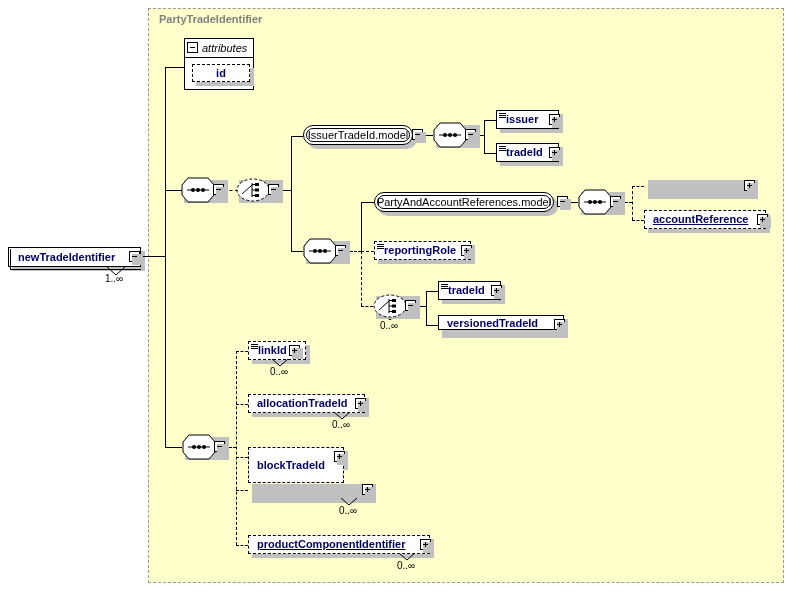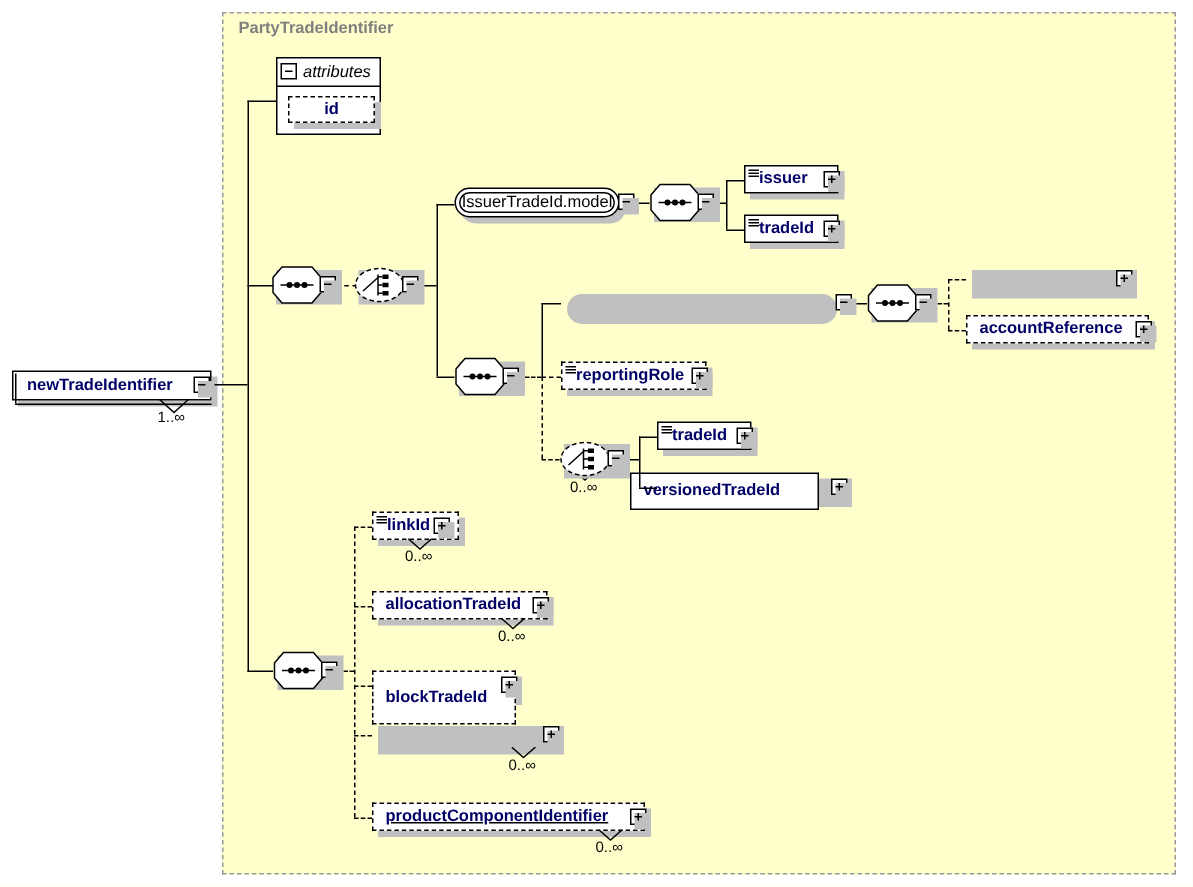--- a/index.html
+++ b/index.html
@@ -297,20 +297,24 @@
   </div>
   <div class="dln h" style="left:346px;top:251px;width:15px;"></div>
 
   <div class="ln v" style="left:361px;top:202px;height:49px;"></div>
   <div class="ln h" style="left:361px;top:202px;width:13px;"></div>
   <div class="dln v" style="left:361px;top:251px;height:55px;"></div>
   <div class="dln h" style="left:361px;top:251px;width:13px;"></div>
   <div class="dln h" style="left:361px;top:306px;width:12px;"></div>
 
   <div class="shadow" style="left:378px;top:196px;width:180px;height:20px;border-radius:11px;"></div>
+  <div class="grpref" style="left:374px;top:192px;width:180px;height:20px;">
+    <span class="inner"></span>
+    <span class="lbl">PartyAndAccountReferences.model</span>
+  </div>
   <div class="btn" style="left:557px;top:196px;">
     <span class="sh"></span>
   </div>
   <div class="ln h" style="left:568px;top:202px;width:10px;"></div>
 
   <div class="comp" style="left:578px;top:189px;">
     <span class="sh"></span>
     <svg width="47" height="26" viewBox="0 0 47 26">
       <polygon points="1,8 7,1 27,1 33,8 33,18 27,25 7,25 1,18" fill="#fff" stroke="#000" stroke-width="1"></polygon>
       <line x1="6" y1="13" x2="28" y2="13" stroke="#000" stroke-width="1"></line>
@@ -327,21 +331,21 @@
   <div class="dln h" style="left:632px;top:186px;width:12px;"></div>
   <div class="dln h" style="left:632px;top:220px;width:12px;"></div>
 
   <div class="shadow" style="left:648px;top:180px;width:110px;height:19px;"></div>
   <div class="btn plus" style="left:744px;top:180px;">
     <span class="sh"></span>
   </div>
 
   <div class="shadow" style="left:648px;top:214px;width:122px;height:19px;"></div>
   <div class="node dashed" style="left:644px;top:210px;width:122px;height:19px;">
-    <span class="lbl" style="padding-left:8px;">accountReference</span>
+    <span class="lbl" style="padding-left:8px;text-decoration:underline;">accountReference</span>
   </div>
   <div class="btn plus" style="left:757px;top:214px;">
     <span class="sh"></span>
   </div>
 
   <div class="shadow" style="left:378px;top:245px;width:97px;height:19px;"></div>
   <div class="node dashed" style="left:374px;top:241px;width:97px;height:19px;">
     <span class="tick">
         <i></i>
         <i></i>
@@ -386,21 +390,21 @@
         <i></i>
         <i></i>
       </span>
     <span class="lbl">tradeId</span>
   </div>
   <div class="btn plus" style="left:491px;top:285px;">
     <span class="sh"></span>
   </div>
 
   <div class="shadow" style="left:442px;top:319px;width:126px;height:19px;"></div>
-  <div class="node solid" style="left:420px;top:315px;width:126px;height:25px;">
+  <div class="node solid" style="left:438px;top:315px;width:126px;height:15px;align-items:flex-end;">
     <span class="lbl" style="padding-left:8px;">versionedTradeId</span>
   </div>
   <div class="btn plus" style="left:554px;top:319px;">
     <span class="sh"></span>
   </div>
 
   <div class="comp" style="left:182px;top:434px;">
     <span class="sh"></span>
     <svg width="47" height="26" viewBox="0 0 47 26">
       <polygon points="1,8 7,1 27,1 33,8 33,18 27,25 7,25 1,18" fill="#fff" stroke="#000" stroke-width="1"></polygon>

